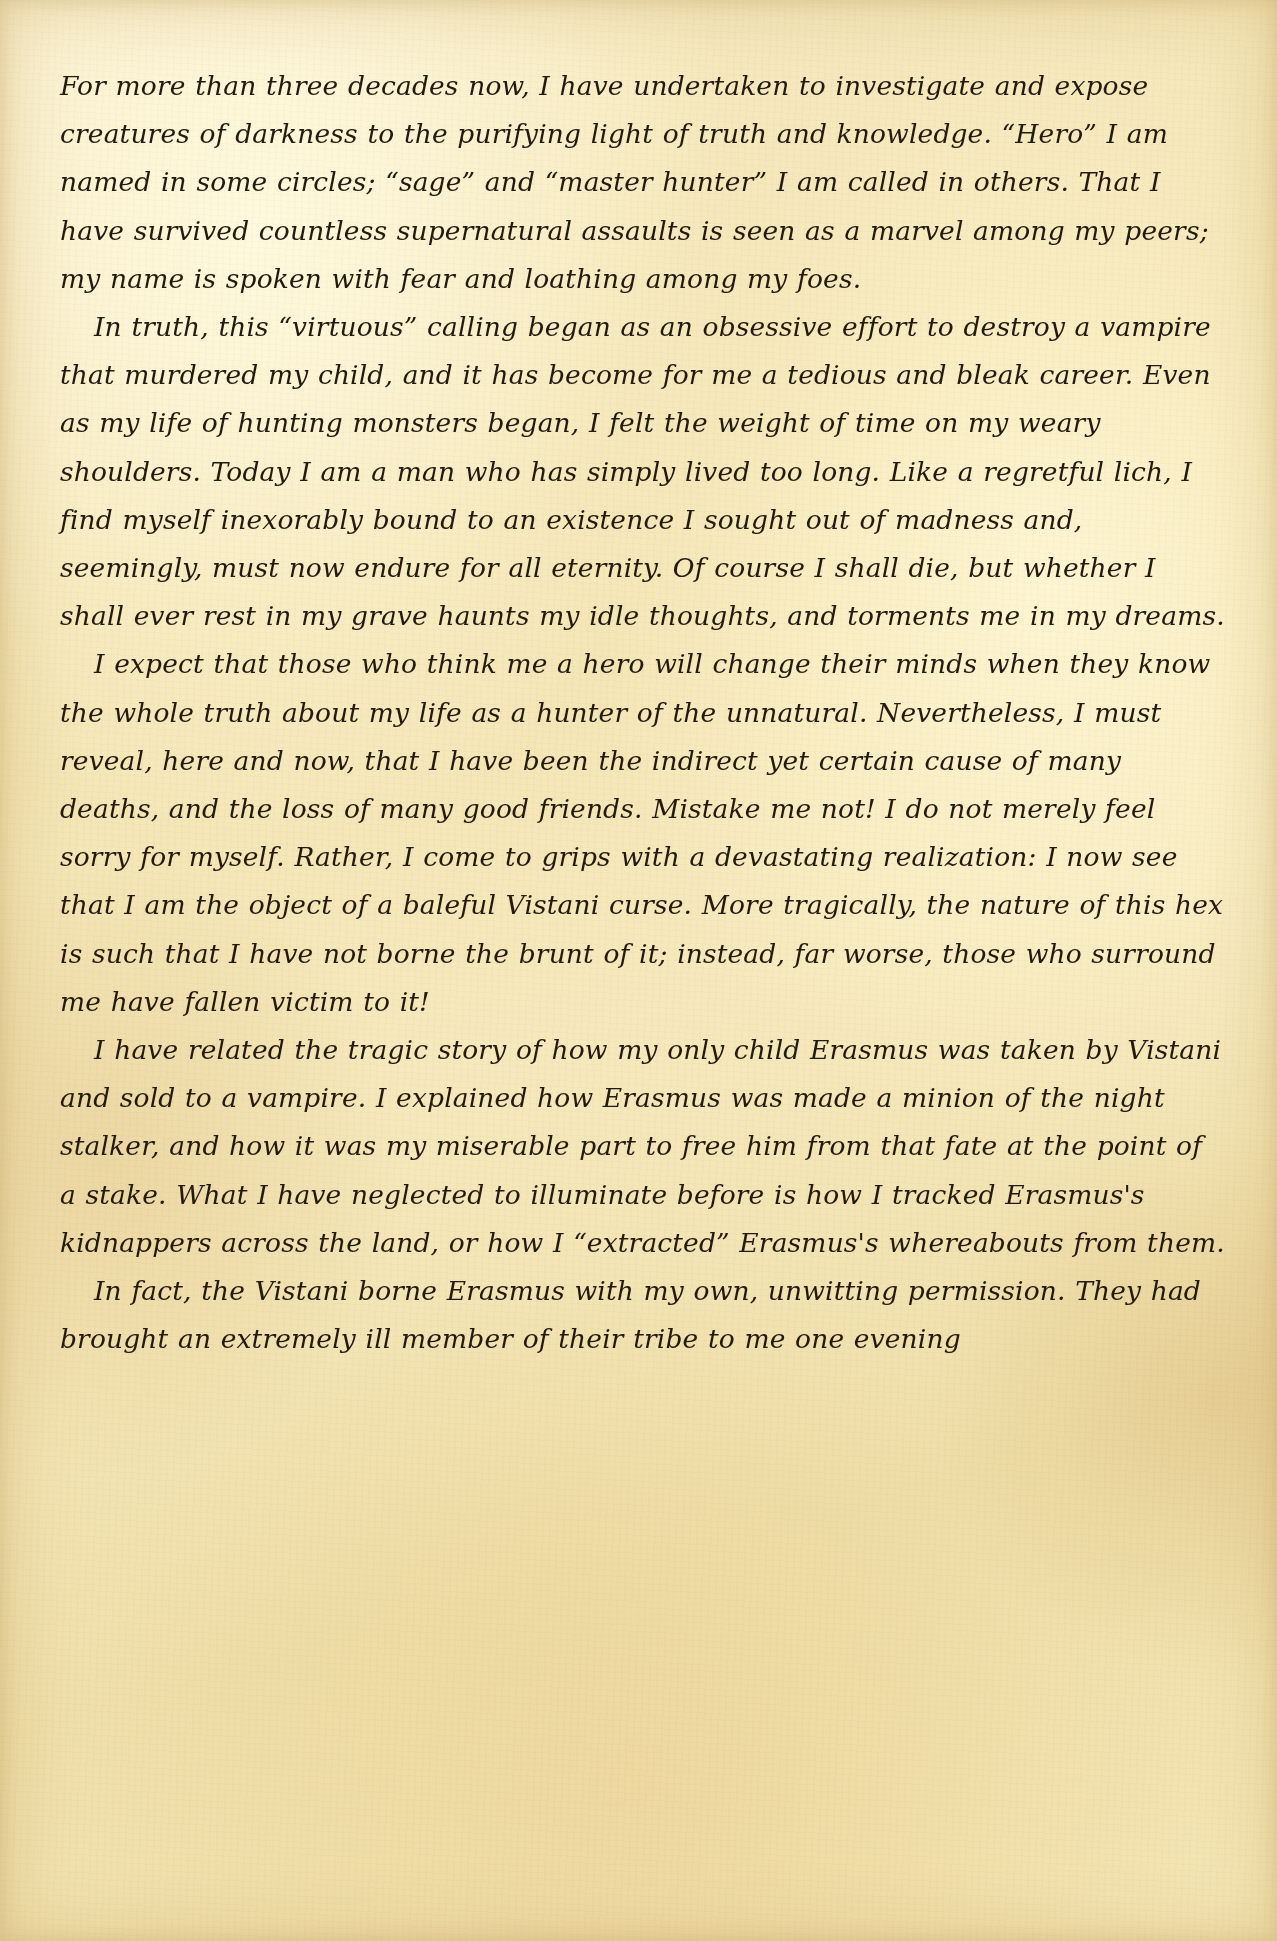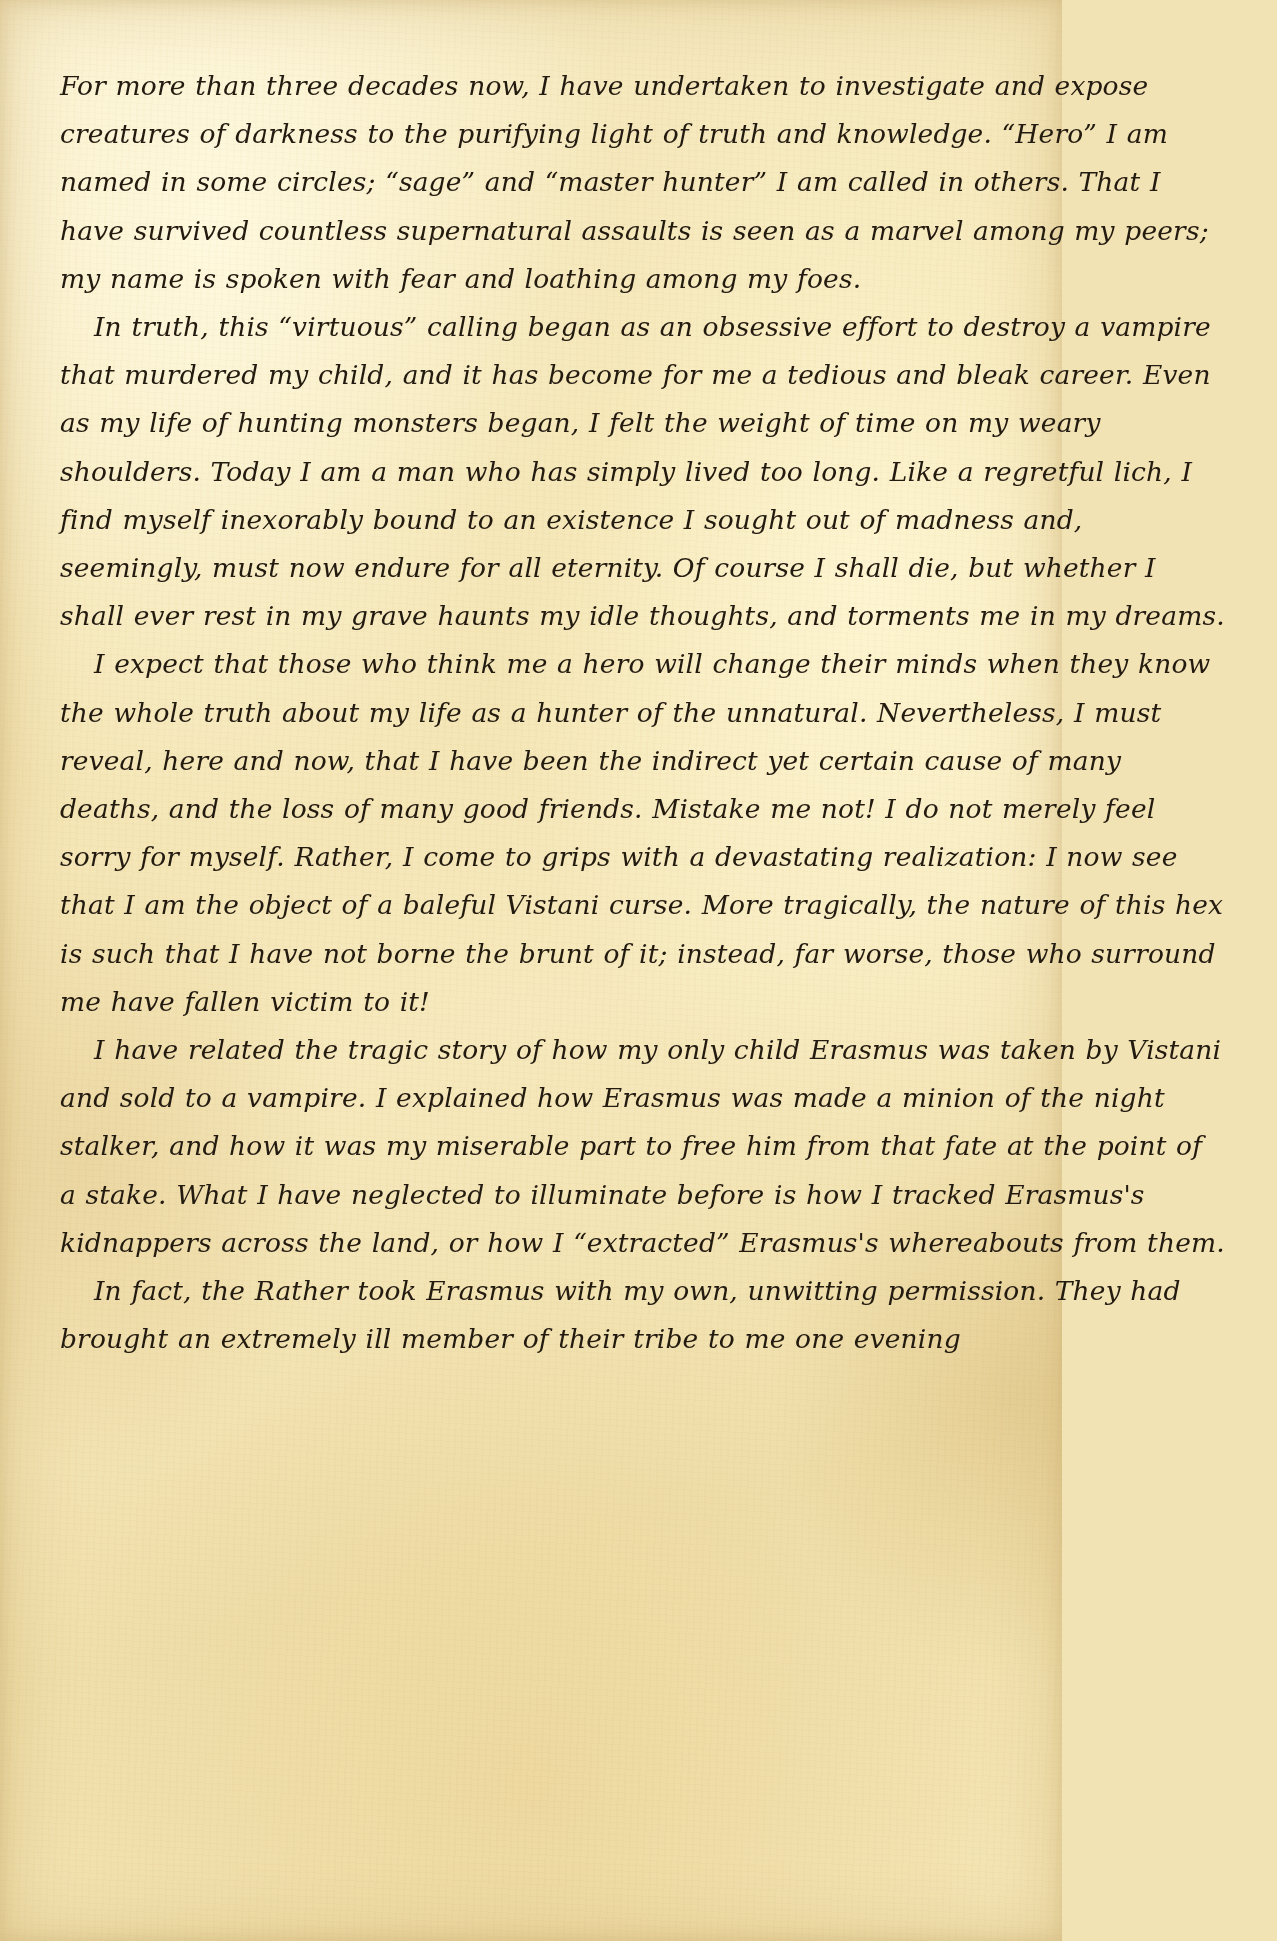--- a/index.html
+++ b/index.html
@@ -10,21 +10,21 @@
     width: 1277px;
     height: 1941px;
     background: #f2e3b4;
     font-family: "DejaVu Serif", serif;
     overflow: hidden;
   }
 
   
   #page {
     position: relative;
-    width: 1062px;
+    width: 1277px;
     height: 1941px;
     box-sizing: border-box;
     background-color: #f5e7bb;
     background-image:
       radial-gradient(ellipse 55% 45% at 20% 12%, rgba(255,250,225,0.95) 0%, rgba(255,250,225,0.0) 70%),
       radial-gradient(ellipse 50% 40% at 82% 30%, rgba(255,248,215,0.85) 0%, rgba(255,248,215,0.0) 72%),
       radial-gradient(ellipse 60% 35% at 50% 92%, rgba(236,213,155,0.75) 0%, rgba(236,213,155,0.0) 75%),
       radial-gradient(ellipse 30% 20% at 8% 60%, rgba(226,200,140,0.55) 0%, rgba(226,200,140,0.0) 80%),
       radial-gradient(ellipse 28% 18% at 95% 72%, rgba(223,196,134,0.6) 0%, rgba(223,196,134,0.0) 80%),
       linear-gradient(165deg, #f7ecc6 0%, #f3e4b2 28%, #f6e9bd 52%, #efdfab 76%, #f4e6b6 100%);
@@ -79,15 +79,15 @@
 
 <div id="page">
   <div id="grain"></div>
   <div id="edges"></div>
 
   <div id="text-column">
     <p class="para">For more than three decades now, I have undertaken to investigate and expose creatures of darkness to the purifying light of truth and knowledge. “Hero” I am named in some circles; “sage” and “master hunter” I am called in others. That I have survived countless supernatural assaults is seen as a marvel among my peers; my name is spoken with fear and loathing among my foes.</p>
     <p class="para">In truth, this “virtuous” calling began as an obsessive effort to destroy a vampire that murdered my child, and it has become for me a tedious and bleak career. Even as my life of hunting monsters began, I felt the weight of time on my weary shoulders. Today I am a man who has simply lived too long. Like a regretful lich, I find myself inexorably bound to an existence I sought out of madness and, seemingly, must now endure for all eternity. Of course I shall die, but whether I shall ever rest in my grave haunts my idle thoughts, and torments me in my dreams.</p>
     <p class="para">I expect that those who think me a hero will change their minds when they know the whole truth about my life as a hunter of the unnatural. Nevertheless, I must reveal, here and now, that I have been the indirect yet certain cause of many deaths, and the loss of many good friends. Mistake me not! I do not merely feel sorry for myself. Rather, I come to grips with a devastating realization: I now see that I am the object of a baleful Vistani curse. More tragically, the nature of this hex is such that I have not borne the brunt of it; instead, far worse, those who surround me have fallen victim to it!</p>
     <p class="para">I have related the tragic story of how my only child Erasmus was taken by Vistani and sold to a vampire. I explained how Erasmus was made a minion of the night stalker, and how it was my miserable part to free him from that fate at the point of a stake. What I have neglected to illuminate before is how I tracked Erasmus's kidnappers across the land, or how I “extracted” Erasmus's whereabouts from them.</p>
-    <p class="para">In fact, the Rather took Erasmus with my own, unwitting permission. They had brought an extremely ill member of their tribe to me one evening</p>
+    <p class="para">In fact, the Vistani borne Erasmus with my own, unwitting permission. They had brought an extremely ill member of their tribe to me one evening</p>
   </div>
 </div>
 
 </body></html>

